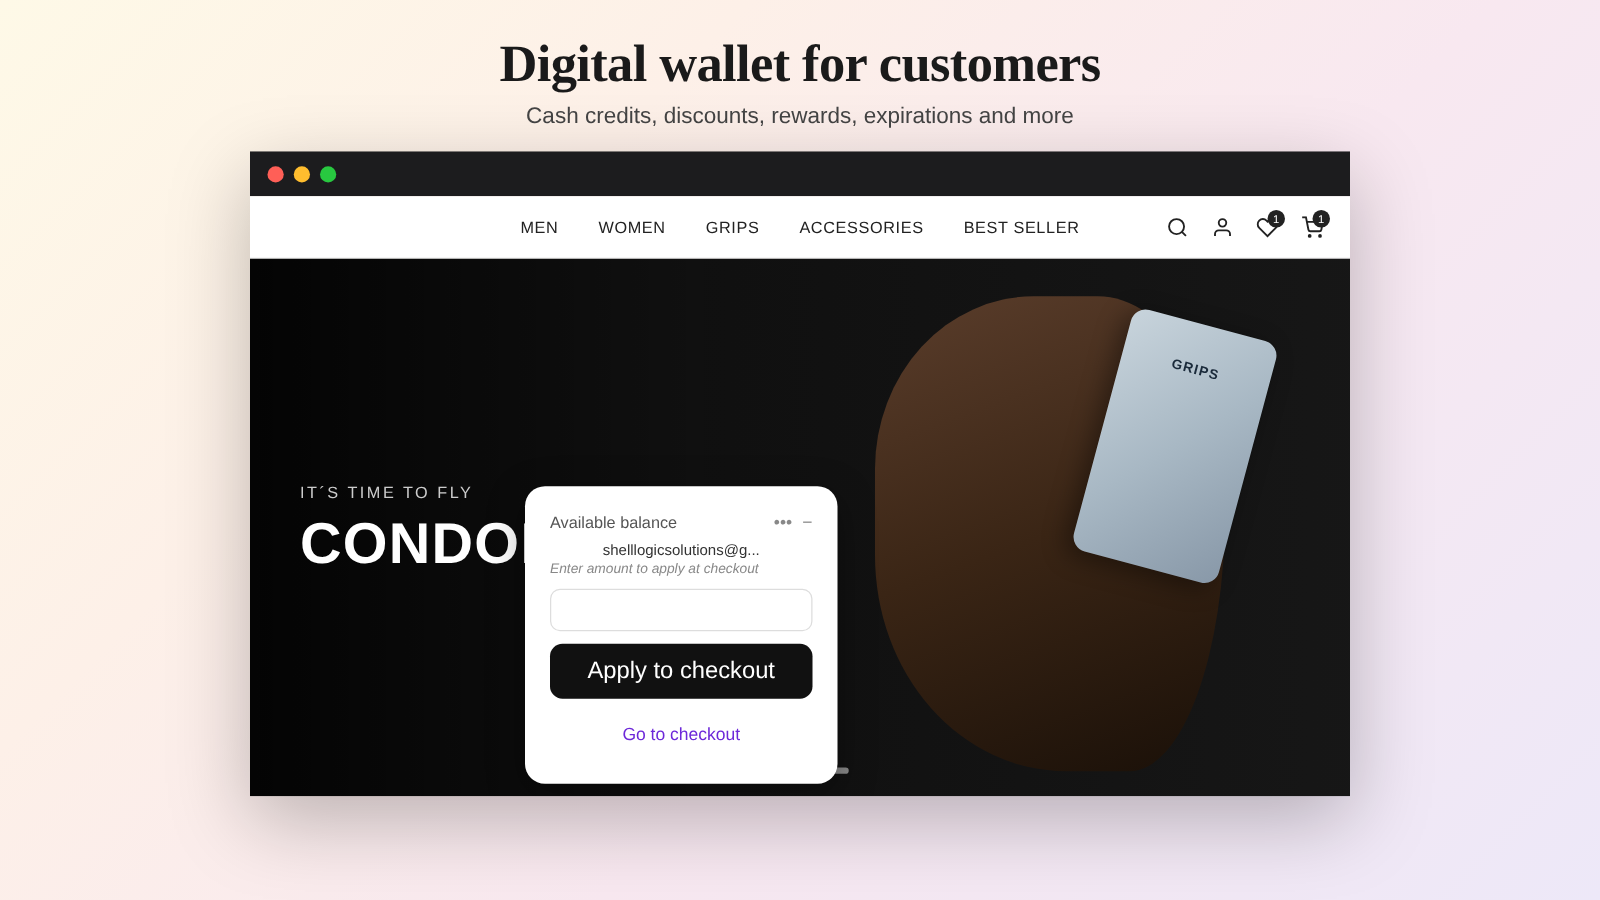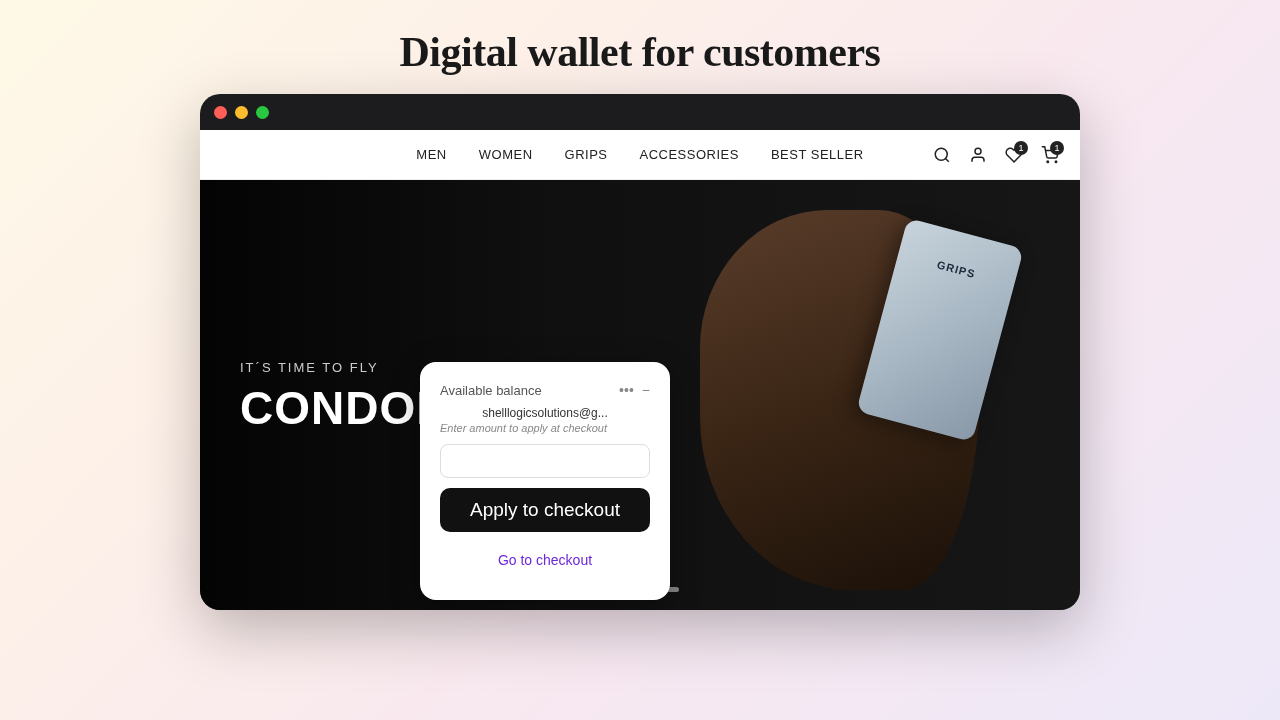--- a/index.html
+++ b/index.html
@@ -30,21 +30,21 @@
 
     .page-subtitle {
       font-size: 18px;
       color: #444;
       margin-top: 6px;
       font-weight: 400;
     }
 
     .browser-window {
       width: 880px;
-      border-radius: 20px;
+      border-radius: 0;
       overflow: hidden;
       box-shadow: 0 20px 60px rgba(0,0,0,0.25);
       position: relative;
     }
 
     .browser-titlebar {
       background: #1c1c1e;
       height: 36px;
       display: flex;
       align-items: center;
@@ -310,20 +310,21 @@
       height: 380px;
       background: linear-gradient(160deg, #5a3d2b 0%, #3a2515 50%, #1a1008 100%);
       border-radius: 50% 40% 30% 60% / 40% 50% 60% 50%;
     }
   </style>
 </head>
 <body>
 
 <div class="page-header">
   <h1 class="page-title">Digital wallet for customers</h1>
+  <p class="page-subtitle">Cash credits, discounts, rewards, expirations and more</p>
 </div>
 
 <div class="browser-window">
 
   <div class="browser-titlebar">
     <div class="traffic-light red"></div>
     <div class="traffic-light yellow"></div>
     <div class="traffic-light green"></div>
   </div>
 

